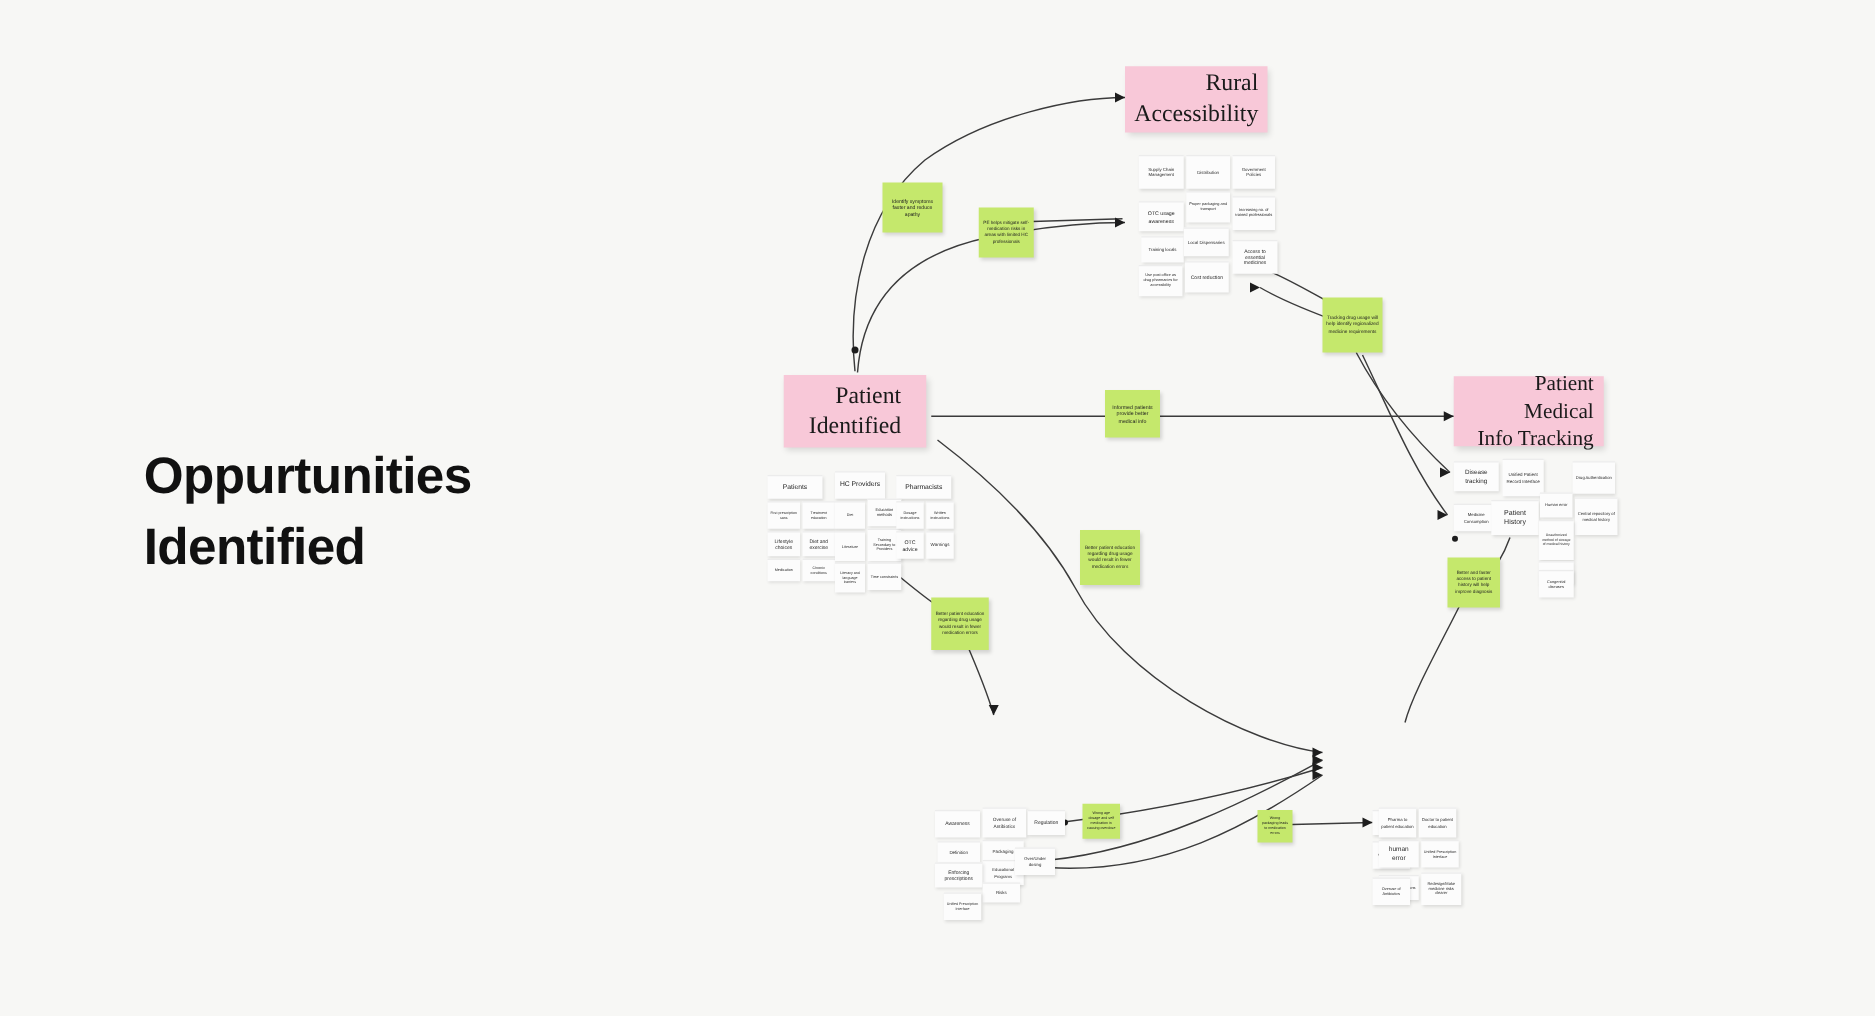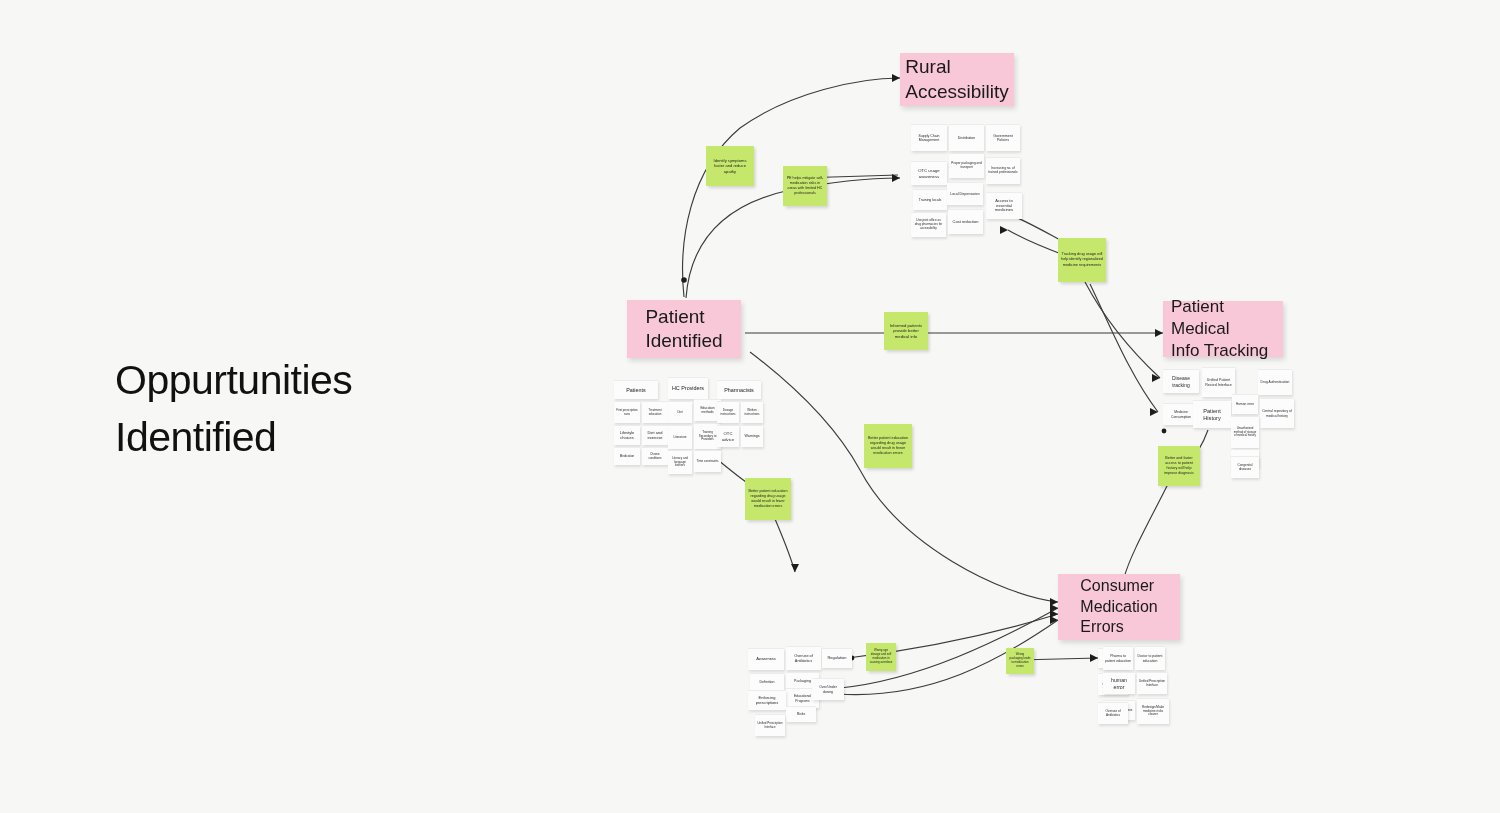--- a/index.html
+++ b/index.html
@@ -12,44 +12,45 @@
     position:relative;
   }
   #board { position:absolute; inset:0; }
 
   
   #title {
     position:absolute;
     left:115px; top:352px;
     width:420px;
     font-size:41px;
-    font-weight:normal;
+    font-weight:bold;
     line-height:1.38;
     letter-spacing:-0.5px;
     color:#111111;
     white-space:pre-line;
   }
 
   
   #wires { position:absolute; left:0; top:0; width:1500px; height:813px; }
   #wires path { fill:none; stroke:#3b3b3b; stroke-width:1.15; }
   #wires .dot { fill:#1d1d1d; }
 
   
   .pink {
     position:absolute;
     background:#f8c8d8;
     color:#1a1a1a;
     display:flex; align-items:center; justify-content:center;
-    text-align:left;
+    text-align:right;
     line-height:1.28;
     font-size:19px;
     padding:4px 8px;
     box-shadow:2px 3px 5px rgba(0,0,0,0.13);
     white-space:pre-line;
+    font-family:Liberation Serif, serif;
   }
 
   
   .green {
     position:absolute;
     background:#c5e86c;
     color:#1f1f1f;
     display:flex; align-items:center; justify-content:center;
     text-align:center;
     line-height:1.34;
@@ -139,23 +140,20 @@
   <div class="pink" style="left:900px; top:53px; width:114px; height:53px;">Rural
 Accessibility</div>
 
   <div class="pink" style="left:627px; top:300px; width:114px; height:58px;">Patient
 Identified</div>
 
   <div class="pink" style="left:1163px; top:301px; width:120px; height:56px; font-size:17px;">Patient Medical
 Info Tracking</div>
 
 
-  <div class="pink" style="left:1058px; top:574px; width:122px; height:66px; font-size:16px;">Consumer
-Medication
-Errors</div>
 
   <div class="green" style="left:706px; top:146px; width:48px; height:40px; font-size:4.1px;">Identify symptoms faster and reduce apathy</div>
 
   <div class="green" style="left:783px; top:166px; width:44px; height:40px; font-size:3.7px;">PE helps mitigate self-medication risks in areas with limited HC professionals</div>
 
   <div class="green" style="left:1058px; top:238px; width:48px; height:44px; font-size:3.8px;">Tracking drug usage will help identify regionalized medicine requirements</div>
 
   <div class="green" style="left:884px; top:312px; width:44px; height:38px; font-size:4.2px;">Informed patients provide better medical info</div>
 
   <div class="green" style="left:864px; top:424px; width:48px; height:44px; font-size:3.8px;">Better patient education regarding drug usage would result in fewer medication errors</div>

